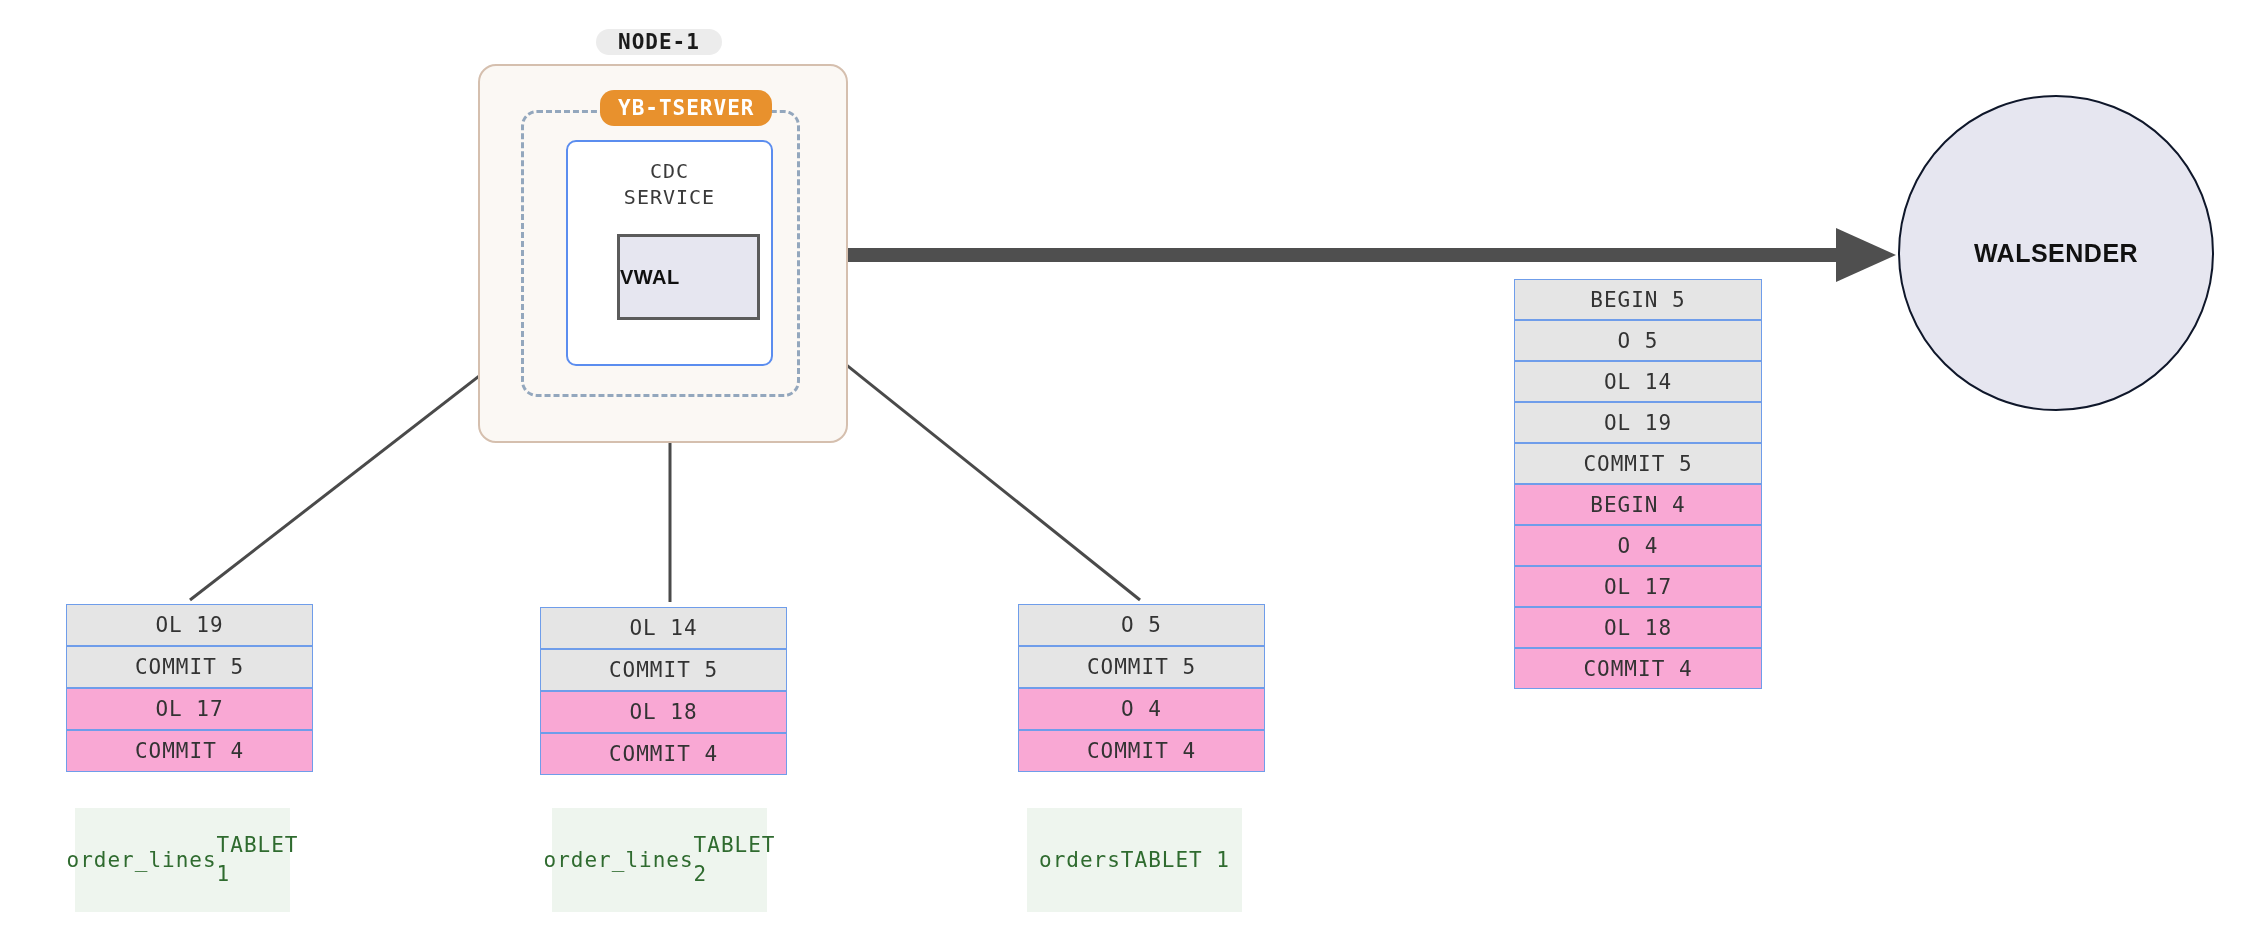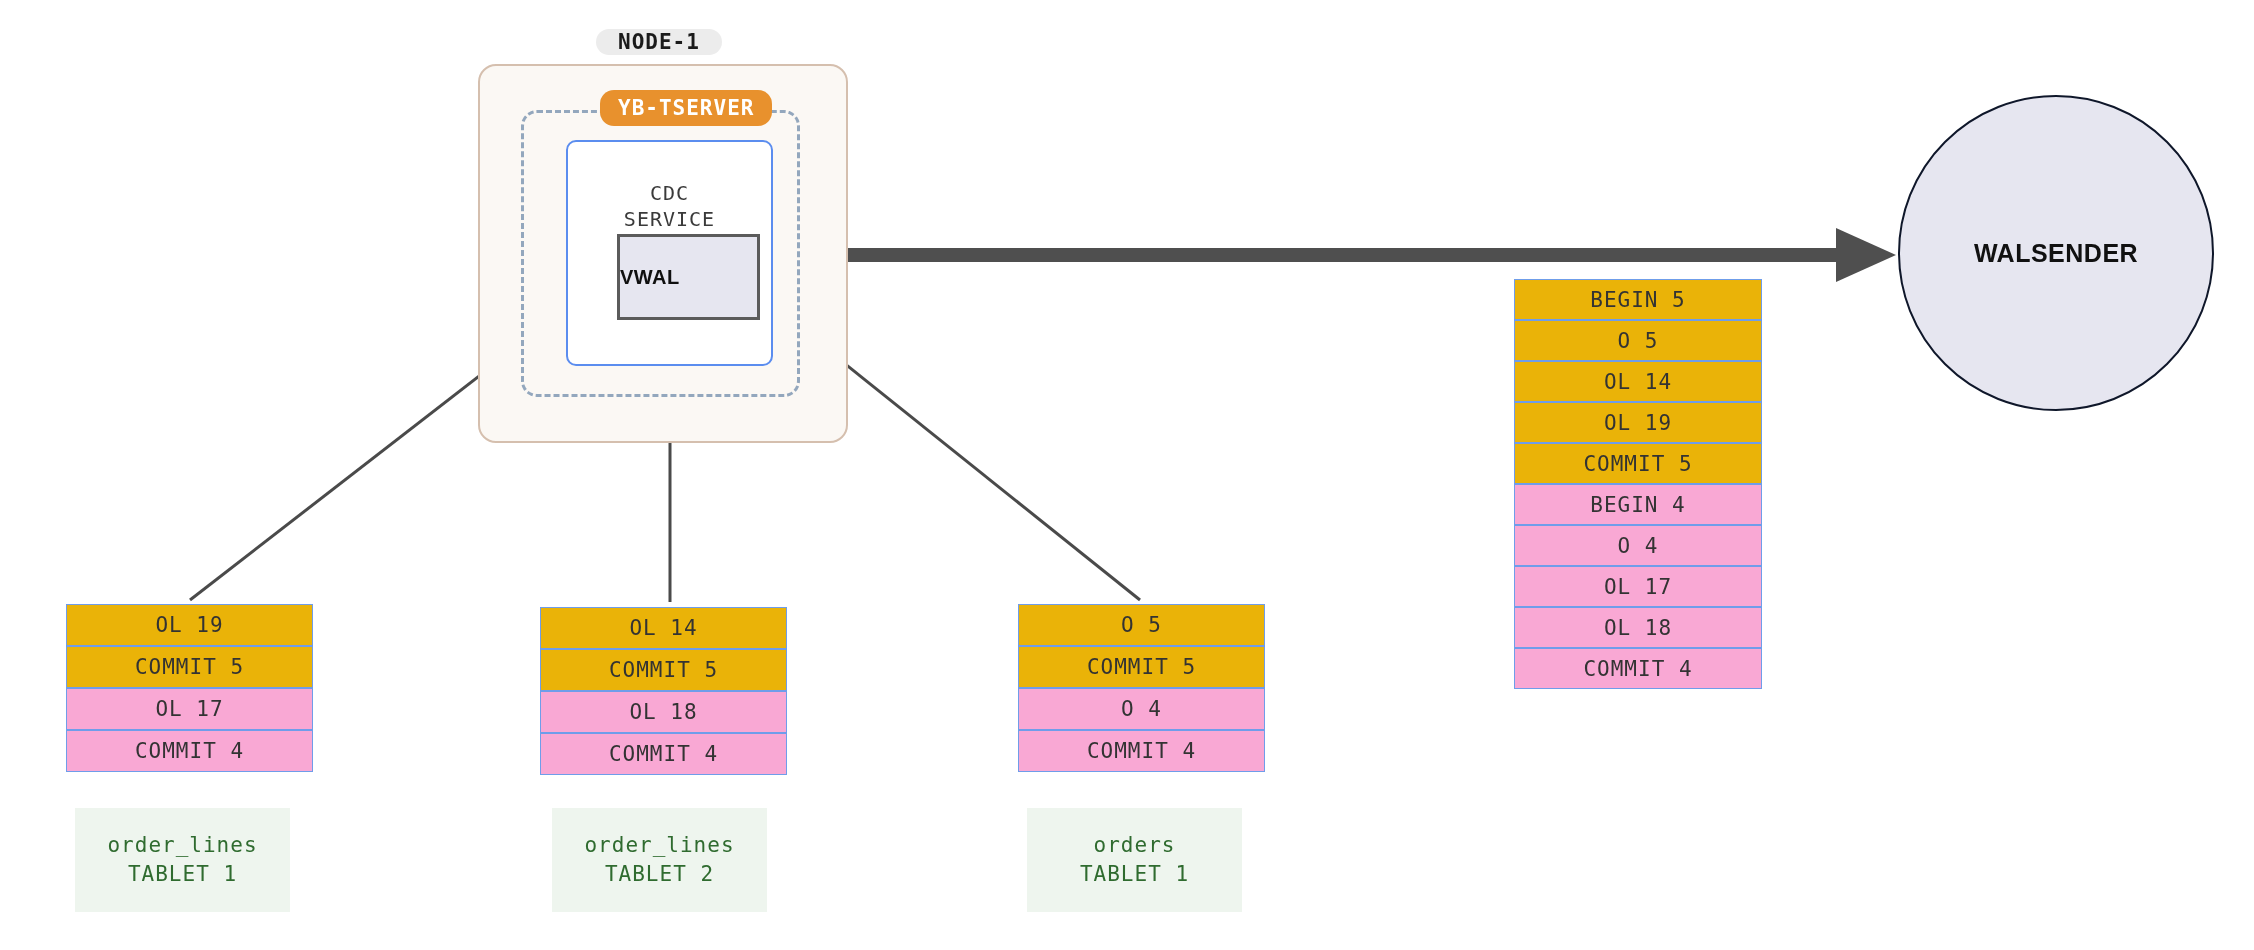--- a/index.html
+++ b/index.html
@@ -39,21 +39,20 @@
   }
   .cdc-box{
     position:absolute;left:566px;top:140px;width:207px;height:226px;
     border:2px solid #5b8def;border-radius:10px;background:#ffffff;
     box-sizing:border-box;
   }
   .cdc-label{
     position:absolute;left:0;right:0;top:16px;
     text-align:center;font-size:20px;line-height:26px;color:#3a3a3a;
     letter-spacing:1px;
-    margin-top:22px;
   }
   .vwal-box{
     position:absolute;left:617px;top:234px;width:143px;height:86px;
     background:#e6e6f0;border:3px solid #5b5b5b;box-sizing:border-box;
     display:flex;align-items:center;justify-content:flex-start;
   }
   .vwal-label{
     font-family:"Liberation Sans","DejaVu Sans",sans-serif;
     font-weight:bold;font-size:20px;color:#101010;letter-spacing:.5px;
   }
@@ -72,27 +71,27 @@
 
   
   .stack{position:absolute;}
   .rec{
     box-sizing:border-box;
     border:1px solid #6f9dea;
     display:flex;align-items:center;justify-content:center;
     font-size:21px;letter-spacing:1px;color:#333333;
     white-space:nowrap;
   }
-  .rec.blue{background:#eab308;}
+  .rec.blue{background:#e5e5e5;}
   .rec.green{background:#f9a8d4;}
 
   
   .tablet{
     position:absolute;background:#eef5ee;
-    display:flex;flex-direction:column;align-items:center;justify-content:center;
+    display:flex;flex-direction:row;align-items:center;justify-content:center;
     color:#2f6b2f;font-size:21px;line-height:29px;letter-spacing:1px;
     box-sizing:border-box;
   }
 </style>
 </head>
 <body>
 
 <div id="stage">
 
   <svg id="wires" viewBox="0 0 2254 950" xmlns="http://www.w3.org/2000/svg">

